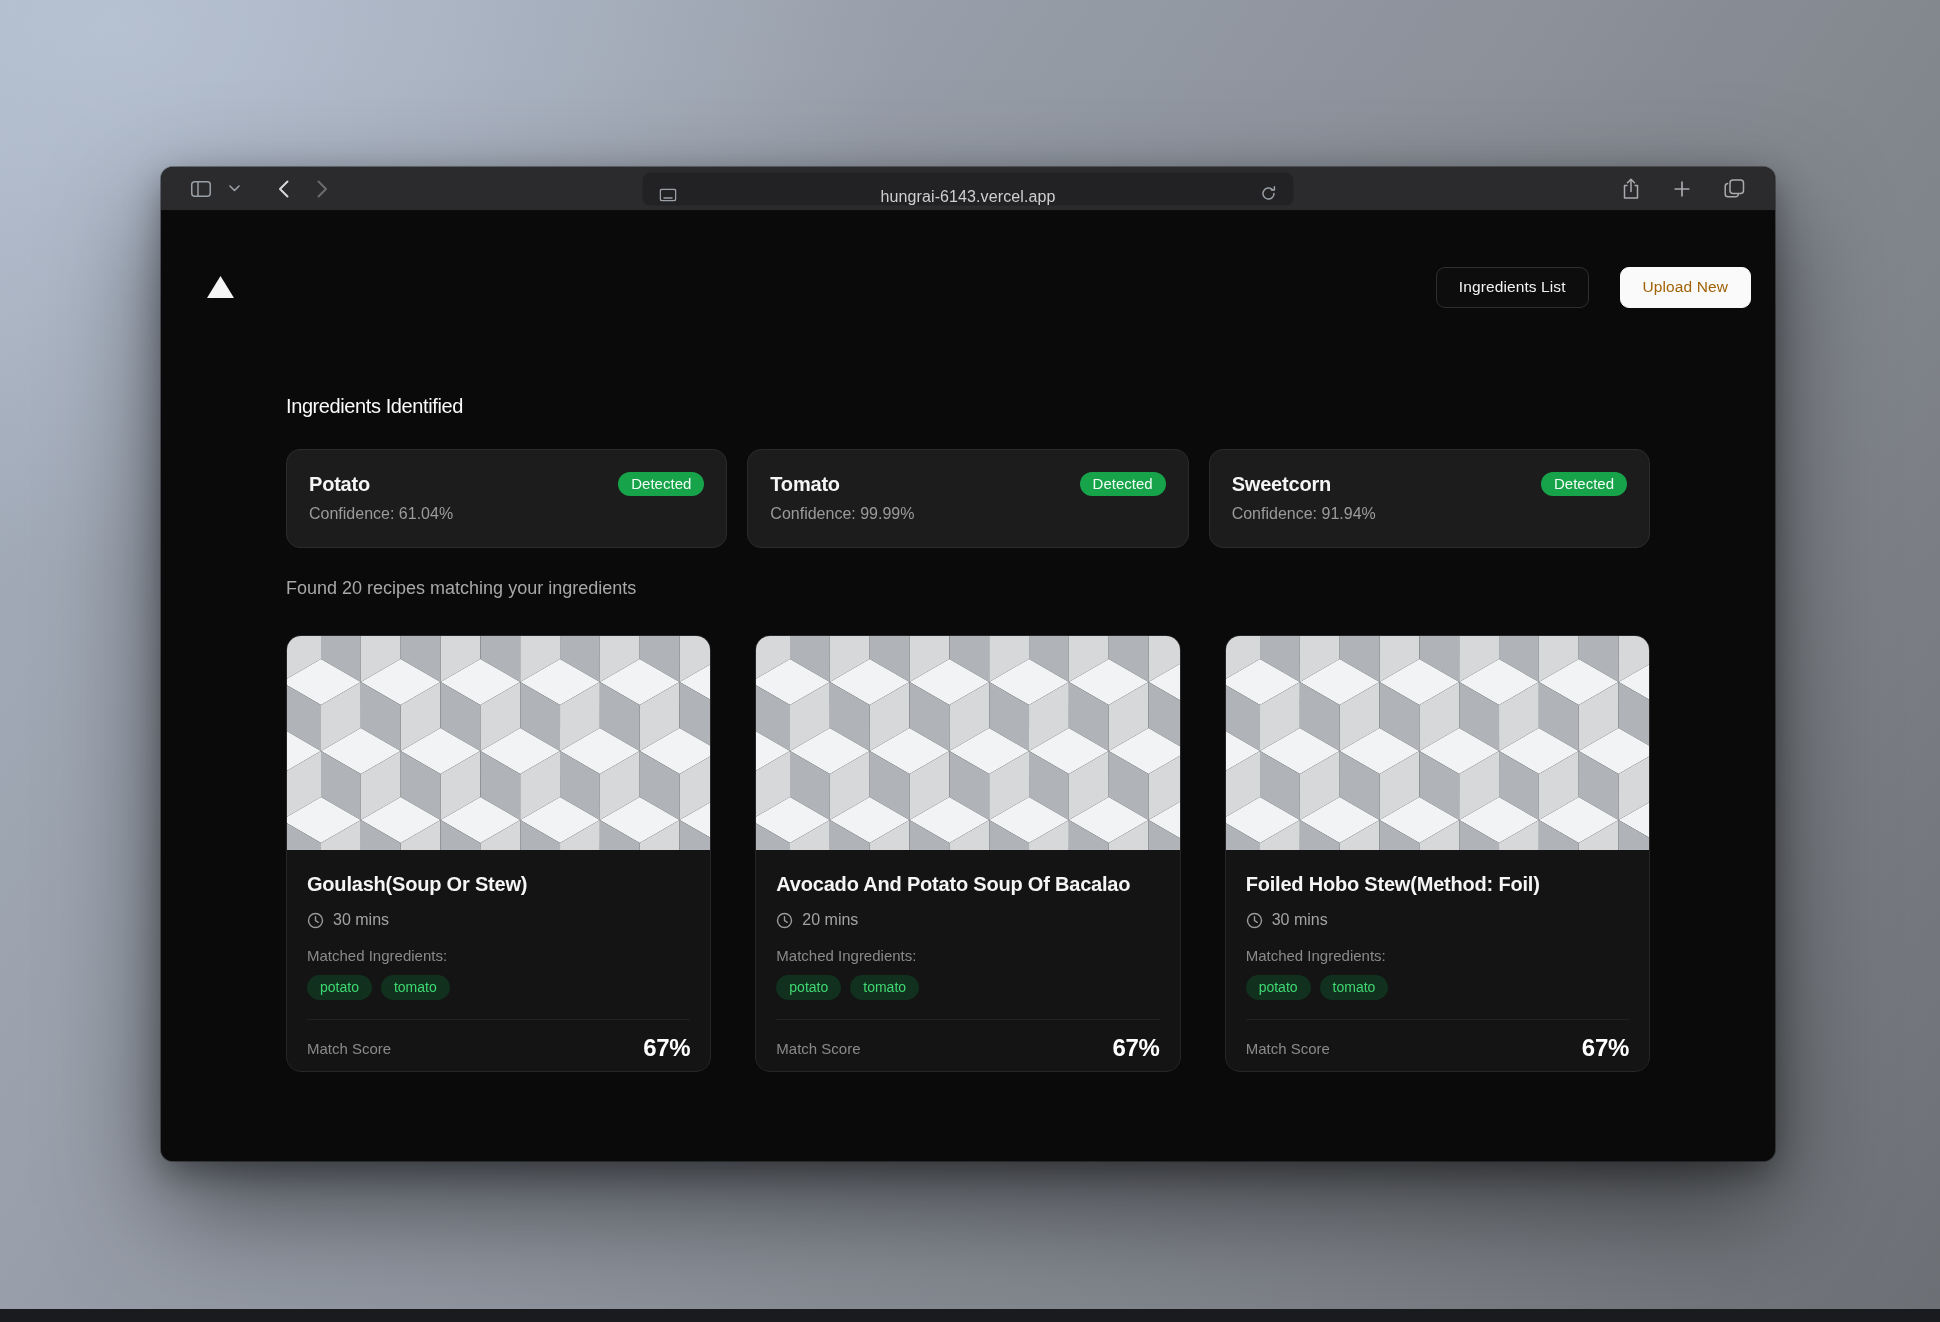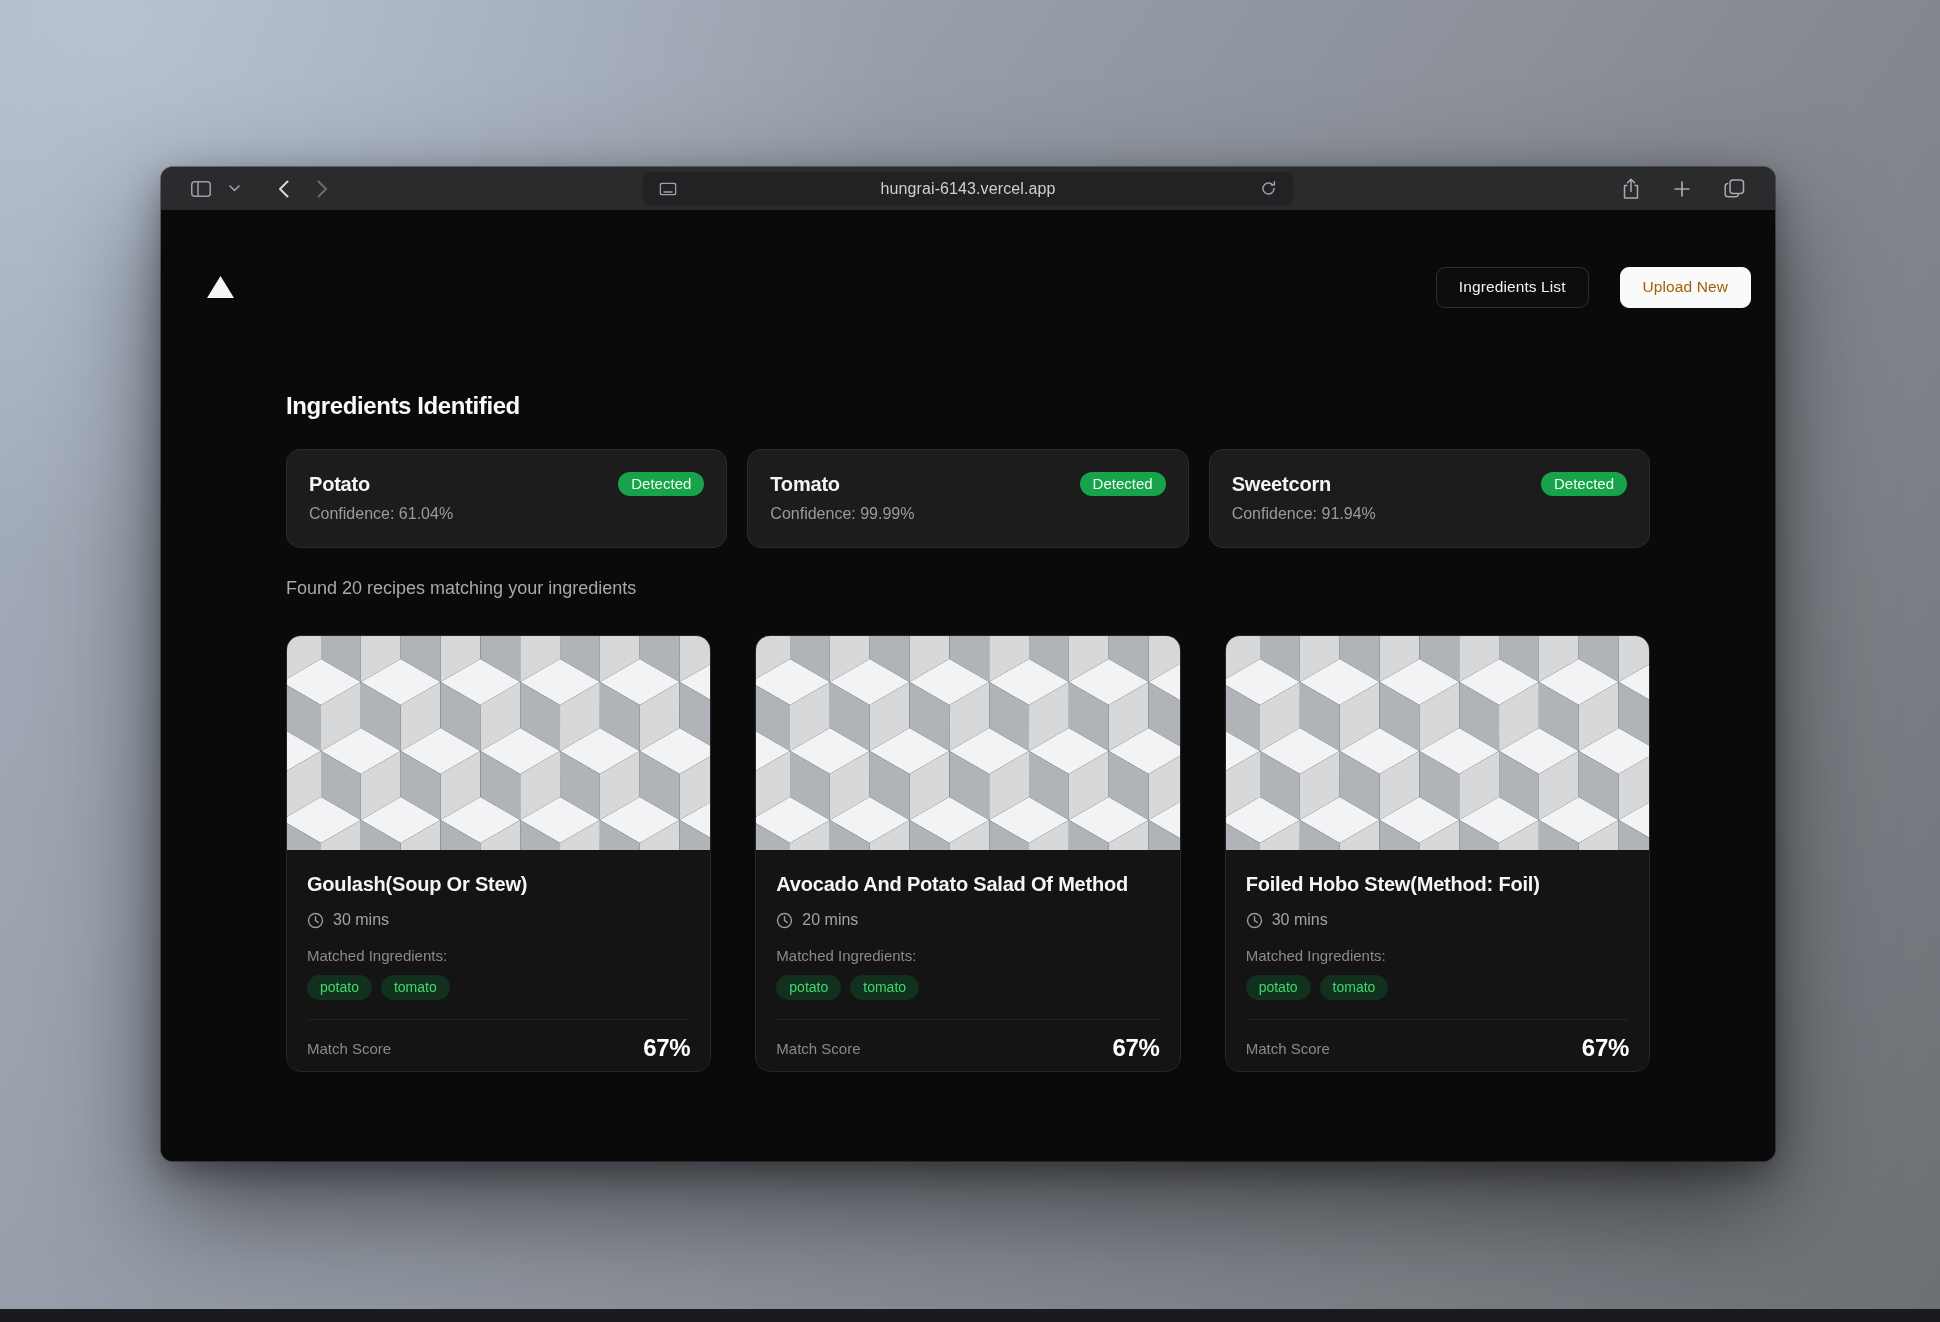--- a/index.html
+++ b/index.html
@@ -26,21 +26,21 @@
     position: relative; height: 44px; background: #2b2b2d;
     border-bottom: 1px solid #0c0c0c;
     display: flex; align-items: center; padding: 0 26px;
   }
   .tb-btn { background: none; border: none; cursor: pointer; display: flex; align-items: center; padding: 4px; }
   .tb-sep { width: 30px; }
   .tb-sep-sm { width: 10px; }
   .urlbar {
     position: absolute; left: 50%; top: 50%; transform: translate(-50%,-50%);
     width: 651px; height: 33px; background: #222224; border-radius: 8px;
-    display: flex; align-items: center; justify-content: space-between; padding: 0 13px; text-decoration: underline;
+    display: flex; align-items: flex-end; justify-content: space-between; padding: 0 13px; text-decoration: underline;
   }
   .url-text {
     position: absolute; left: 40px; right: 40px; text-align: center;
     color: #cfcfd2; font-size: 16px; letter-spacing: 0.1px;
     white-space: nowrap; overflow: hidden;
   }
   .tb-right { margin-left: auto; display: flex; align-items: center; gap: 26px; }
 
   
   .page { height: calc(100% - 44px); background: #0a0a0a; overflow: hidden; }
@@ -51,21 +51,21 @@
   .header-actions { display: flex; gap: 16px; }
   .btn {
     height: 41px; padding: 0 22px; border-radius: 9px; font-size: 15.5px; font-weight: 500;
     font-family: "Liberation Sans", sans-serif; cursor: pointer; letter-spacing: 0.1px;
   }
   .btn.ghost { background: #0d0d0d; border: 1px solid #2f2f2f; color: #f2f2f2; }
   .btn.solid { background: #fafafa; border: 1px solid #fafafa; color: #a16207; margin-left: 15px; }
 
   .app-main { padding: 0 125px; }
   .section-title {
-    color: #fbfbfb; font-size: 24px; font-weight: 700; letter-spacing: -0.4px; line-height: 38px;
+    color: #fbfbfb; font-size: 20px; font-weight: 400; letter-spacing: -0.4px; line-height: 38px;
   }
   .title-ingredients { margin: 60px 0 24px; }
   .title-recipes { margin: 78px 0 0; }
   .subtitle { color: #a8a8a8; font-size: 18px; margin: 30px 0 36px; }
 
   
   .ing-grid { display: grid; grid-template-columns: repeat(3, 1fr); gap: 20px; }
   .ing-card {
     background: #1c1c1c; border: 1px solid #2b2b2b; border-radius: 14px;
     height: 99px; padding: 22px 22px;
@@ -534,21 +534,21 @@
                 <polygon points="278.86018001858923,253 318.6973485926734,276 318.6973485926734,322 278.86018001858923,299" fill="#b0b3b7"></polygon>
                 <polygon points="318.6973485926734,276 358.53451716675755,253 358.53451716675755,299 318.6973485926734,322" fill="#d6d8da"></polygon>
                 <polygon points="398.3716857408417,230 438.2088543149259,253 398.3716857408417,276 358.53451716675755,253" fill="#f2f3f4"></polygon>
                 <polygon points="358.53451716675755,253 398.3716857408417,276 398.3716857408417,322 358.53451716675755,299" fill="#b0b3b7"></polygon>
                 <polygon points="398.3716857408417,276 438.2088543149259,253 438.2088543149259,299 398.3716857408417,322" fill="#d6d8da"></polygon>
                 <polygon points="478.0460228890101,230 517.8831914630942,253 478.0460228890101,276 438.20885431492593,253" fill="#f2f3f4"></polygon>
                 <polygon points="438.20885431492593,253 478.0460228890101,276 478.0460228890101,322 438.20885431492593,299" fill="#b0b3b7"></polygon>
                 <polygon points="478.0460228890101,276 517.8831914630942,253 517.8831914630942,299 478.0460228890101,322" fill="#d6d8da"></polygon>
               </svg>
             <div class="recipe-body">
-              <h3 class="recipe-title">Avocado And Potato Salad Of Method</h3>
+              <h3 class="recipe-title">Avocado And Potato Soup Of Bacalao</h3>
               <div class="time-row">
                 <span class="clock">
                   <svg width="17" height="17" viewBox="0 0 17 17">
                       <circle cx="8.5" cy="8.5" r="7" fill="none" stroke="currentColor" stroke-width="1.4"></circle>
                       <path d="M8.5 4.6v4.1l2.7 1.6" fill="none" stroke="currentColor" stroke-width="1.4" stroke-linecap="round"></path>
                     </svg>
                 </span>
                 <span>20 mins</span>
               </div>
               <div class="matched-label">Matched Ingredients:</div>

